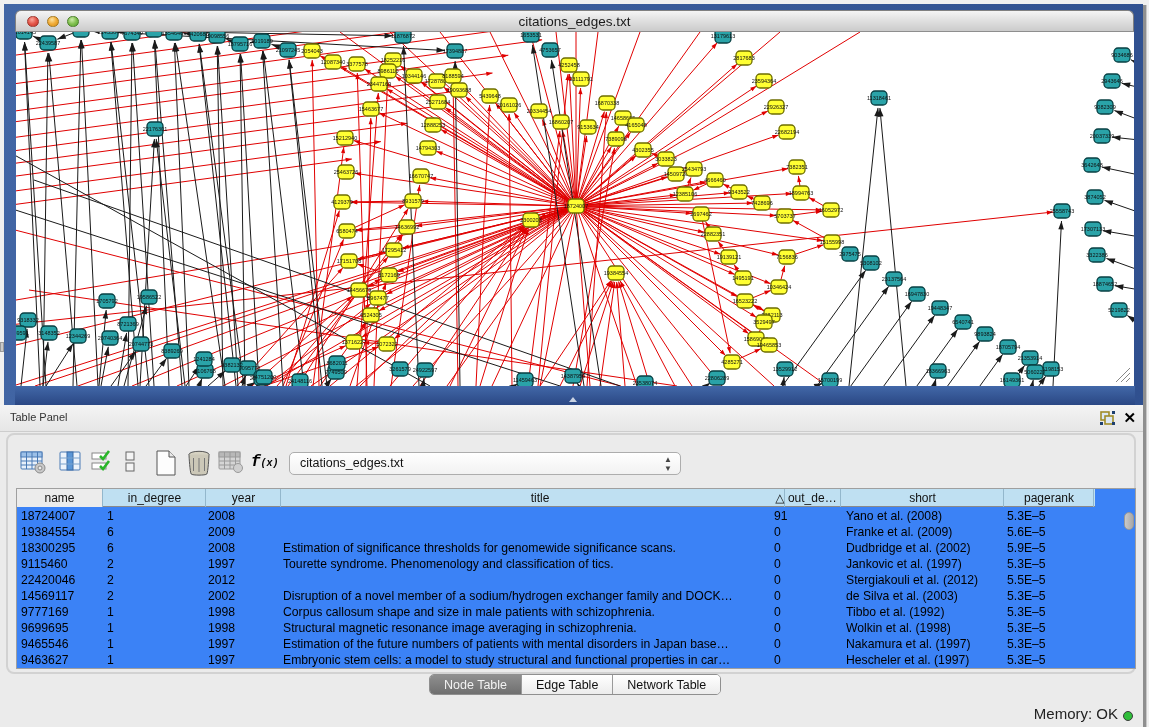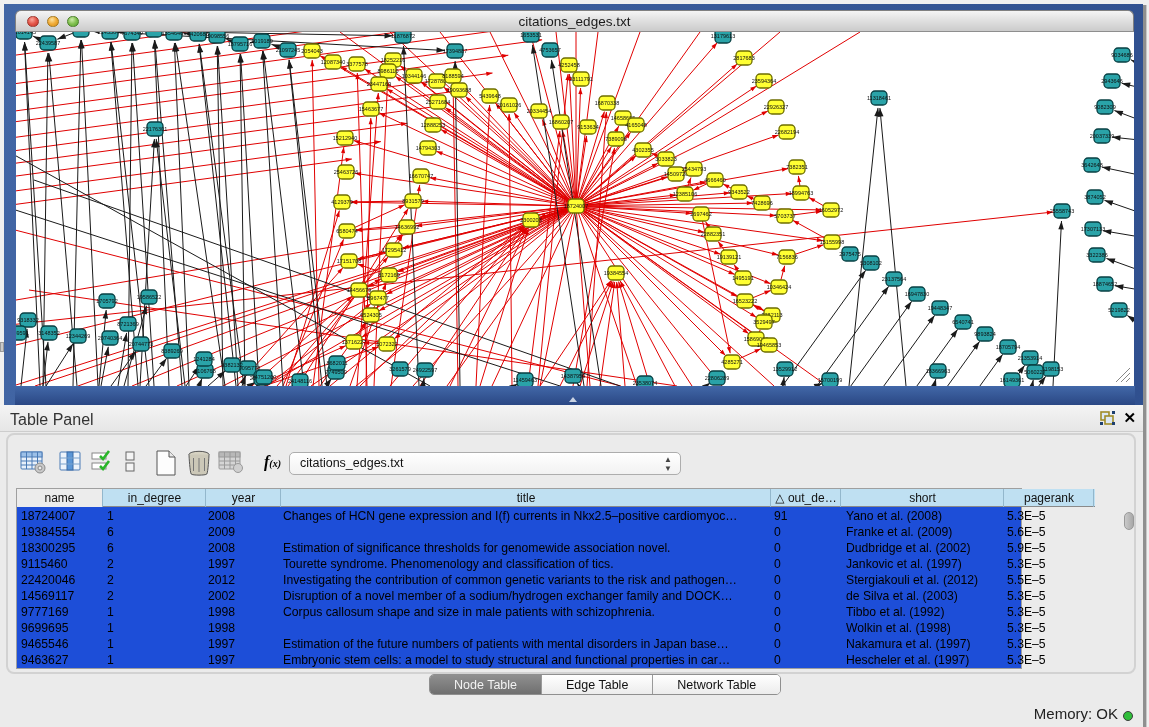--- a/index.html
+++ b/index.html
@@ -9,37 +9,37 @@
 .tl{position:absolute;top:4.5px;width:11.5px;height:11.5px;border-radius:50%}
 .tl.r{left:11px;background:radial-gradient(circle at 40% 30%,#fba79c,#e4574a 50%,#c33127);border:1px solid #9e352c}
 .tl.y{left:31px;background:radial-gradient(circle at 40% 30%,#fde3a0,#f0ac38 50%,#d98e14);border:1px solid #a5781c}
 .tl.g{left:51px;background:radial-gradient(circle at 40% 30%,#ccecaa,#82c050 50%,#53a42e);border:1px solid #4a7f28}
 .botband{position:absolute;left:15px;top:386px;width:1120px;height:19px;background:linear-gradient(#4268a8,#2a4784)}
 .grip{position:absolute;left:569px;top:397px;width:0;height:0;border-left:4px solid transparent;border-right:4px solid transparent;border-bottom:5px solid #c8d2e2}
 .lmark{position:absolute;left:0;top:342px;width:4px;height:10px;background:#c9c9c9;border:1px solid #9a9a9a}
 .rstrip{position:absolute;left:1143px;top:5px;width:4px;height:722px;background:#8f8f8f;border-right:1px solid #c8c8c8}
 .tablepanel{position:absolute;left:0;top:405px;width:1143px;height:322px;background:#ebebeb}
 .tp-head{position:absolute;left:0;top:0;width:100%;height:27px;background:linear-gradient(#f4f4f4,#e6e6e6);border-bottom:1px solid #cdcdcd}
-.tp-title{position:absolute;left:10px;top:6px;font-size:16px;color:#333}
+.tp-title{position:absolute;left:10px;top:6px;font-size:11px;color:#333}
 .tp-x{position:absolute;right:7px;top:4px;font-size:15px;font-weight:bold;color:#000}
 .inner{position:absolute;left:6px;top:28px;width:1130px;height:241px;background:#ebebeb;border:2px solid #d2d2d2;border-radius:8px}
 .combo{position:absolute;left:281px;top:17px;width:392px;height:23px;background:linear-gradient(#fff,#f2f2f2);border:1px solid #adadad;border-radius:5px;font-size:12.5px;color:#111;line-height:21px;padding-left:10px}
 .combo .arr{position:absolute;right:8px;top:2px;font-size:8px;color:#444;line-height:9px;text-align:center}
-.tablewrap{position:absolute;left:8px;top:53px;width:1006px;height:181px;background:#1d4ed8;border:1px solid #9f9f9f}
+.tablewrap{position:absolute;left:8px;top:53px;width:1120px;height:181px;background:#3b82f6;border:1px solid #9f9f9f}
 .thead{position:absolute;left:0;top:0;width:1078px;height:18px;background:#bfe0f2;border-bottom:1px solid #8a8a8a;font-size:12px;color:#111}
 .th{position:absolute;top:0;height:18px;line-height:18px;text-align:center;border-right:1px solid #93b7cc}
 .tbody{position:absolute;left:0;top:19px;width:100%;font-size:12.2px;color:#000}
 .trow{position:relative;height:16px;line-height:16px;white-space:nowrap}
 .trow span{position:absolute;top:0;overflow:hidden}
 .c0{left:4px;width:80px}.c1{left:90px;width:96px}.c2{left:191px;width:70px}
 .c3{left:266px;width:484px}.c4{left:757px;width:64px}.c5{left:829px;width:155px}.c6{left:990px;width:88px}
 .vsb{position:absolute;left:1106px;top:21px;width:13px;height:158px}
 .vsb .thumb{position:absolute;left:1px;top:2px;width:10px;height:18px;border-radius:5px;background:linear-gradient(90deg,#c9c9c9,#a8a8a8);border:1px solid #999}
 .tabs{position:absolute;left:429px;top:269px;height:21px;display:flex;border:1px solid #8f8f8f;border-radius:5px;overflow:hidden;font-size:12.5px}
-.tab{padding:0 24px;line-height:20px;background:linear-gradient(#fff,#ececec);color:#111;border-right:1px solid #9a9a9a}
+.tab{padding:0 14px;line-height:20px;background:linear-gradient(#fff,#ececec);color:#111;border-right:1px solid #9a9a9a}
 .tab.sel{background:linear-gradient(#8f8f8f,#6f6f6f);color:#f2f2f2}
 .status{position:absolute;right:10px;bottom:5px;font-size:15px;color:#222}
 .dot{display:inline-block;width:10px;height:10px;border-radius:50%;background:#2fbe3a;border:1px solid #3c3c3c;vertical-align:-2px;margin-left:5px}
 .icon{position:absolute;top:15px}
 </style></head>
 <body>
 <div class="stage">
   <div class="desktop"></div>
   <div class="titlebar">
     <div class="tl r"></div>
@@ -928,73 +928,71 @@
         <ellipse cx="13" cy="4.5" rx="10" ry="3.2" fill="#d6d2c2" stroke="#555"></ellipse>
         <path d="M3 4.5c0 2 1 18 2.2 19.5 1.2 1.5 14.4 1.5 15.6 0C22 22.5 23 6.5 23 4.5" fill="#ccc8b8" stroke="#555"></path>
         <path d="M7.5 8v13M13 8v14M18.5 8v13" stroke="#777" fill="none"></path>
       </svg>
       <svg class="icon" style="left:210px" width="26" height="24" viewBox="0 0 26 24">
         <rect x="1" y="2" width="21" height="17" rx="1" fill="#d5d5d5" stroke="#9a9a9a"></rect>
         <rect x="1" y="2" width="21" height="5" fill="#b8b8b8" stroke="#9a9a9a"></rect>
         <path d="M1 11h21M1 15h21M6.5 2v17M12 2v17M17.5 2v17" stroke="#9a9a9a" fill="none"></path>
         <circle cx="20" cy="18" r="4.5" fill="#cfcfcf" stroke="#9a9a9a"></circle>
       </svg>
-      <div style="left:256px;top:18px;position:absolute;font-size:16px;font-style:italic;font-family:Liberation Serif, serif;font-weight:bold">f<span style="font-size:10px">(x)</span></div>
+      <div style="left:243px;top:18px;position:absolute;font-size:16px;font-style:italic;font-family:Liberation Mono, monospace;font-weight:bold">f<span style="font-size:10px">(x)</span></div>
       <div class="combo">citations_edges.txt<div class="arr">▲<br>▼</div></div>
       <div class="tablewrap">
         <div class="thead">
           <div class="th" style="left:0;width:86px;background:#ececec">name</div>
           <div class="th" style="left:87px;width:102px">in_degree</div>
           <div class="th" style="left:190px;width:74px">year</div>
-          <div class="th" style="left:265px;width:489px">title</div>
+          <div class="th" style="left:279px;width:489px">title</div>
           <div class="th" style="left:755px;width:69px">△ out_de…</div>
           <div class="th" style="left:825px;width:162px">short</div>
           <div class="th" style="left:988px;width:89px">pagerank</div>
         </div>
         <div class="tbody">
 <div class="trow">
               <span class="c0">18724007</span>
               <span class="c1">1</span>
               <span class="c2">2008</span>
-              <span class="c3">Changes of HCN gene expression and I(f) currents in Nkx2.5–positive cardiomyoc…</span>
               <span class="c4">91</span>
               <span class="c5">Yano et al. (2008)</span>
               <span class="c6">5.3E–5</span>
             </div>
 <div class="trow">
               <span class="c0">19384554</span>
               <span class="c1">6</span>
               <span class="c2">2009</span>
               <span class="c4">0</span>
               <span class="c5">Franke et al. (2009)</span>
               <span class="c6">5.6E–5</span>
             </div>
 <div class="trow">
               <span class="c0">18300295</span>
               <span class="c1">6</span>
               <span class="c2">2008</span>
-              <span class="c3">Estimation of significance thresholds for genomewide association novel.</span>
+              <span class="c3">Estimation of significance thresholds for genomewide significance scans.</span>
               <span class="c4">0</span>
               <span class="c5">Dudbridge et al. (2002)</span>
               <span class="c6">5.9E–5</span>
             </div>
 <div class="trow">
               <span class="c0">9115460</span>
               <span class="c1">2</span>
               <span class="c2">1997</span>
               <span class="c3">Tourette syndrome. Phenomenology and classification of tics.</span>
               <span class="c4">0</span>
               <span class="c5">Jankovic et al. (1997)</span>
               <span class="c6">5.3E–5</span>
             </div>
 <div class="trow">
               <span class="c0">22420046</span>
               <span class="c1">2</span>
               <span class="c2">2012</span>
-              <span class="c3">Investigating the contribution of common genetic variants to the risk and pathogen…</span>
               <span class="c4">0</span>
               <span class="c5">Stergiakouli et al. (2012)</span>
               <span class="c6">5.5E–5</span>
             </div>
 <div class="trow">
               <span class="c0">14569117</span>
               <span class="c1">2</span>
               <span class="c2">2002</span>
               <span class="c3">Disruption of a novel member of a sodium/hydrogen exchanger family and DOCK…</span>
               <span class="c4">0</span>
@@ -1007,20 +1005,21 @@
               <span class="c2">1998</span>
               <span class="c3">Corpus callosum shape and size in male patients with schizophrenia.</span>
               <span class="c4">0</span>
               <span class="c5">Tibbo et al. (1992)</span>
               <span class="c6">5.3E–5</span>
             </div>
 <div class="trow">
               <span class="c0">9699695</span>
               <span class="c1">1</span>
               <span class="c2">1998</span>
+              <span class="c3">Structural magnetic resonance image averaging in schizophrenia.</span>
               <span class="c4">0</span>
               <span class="c5">Wolkin et al. (1998)</span>
               <span class="c6">5.3E–5</span>
             </div>
 <div class="trow">
               <span class="c0">9465546</span>
               <span class="c1">1</span>
               <span class="c2">1997</span>
               <span class="c3">Estimation of the future numbers of patients with mental disorders in Japan base…</span>
               <span class="c4">0</span>

